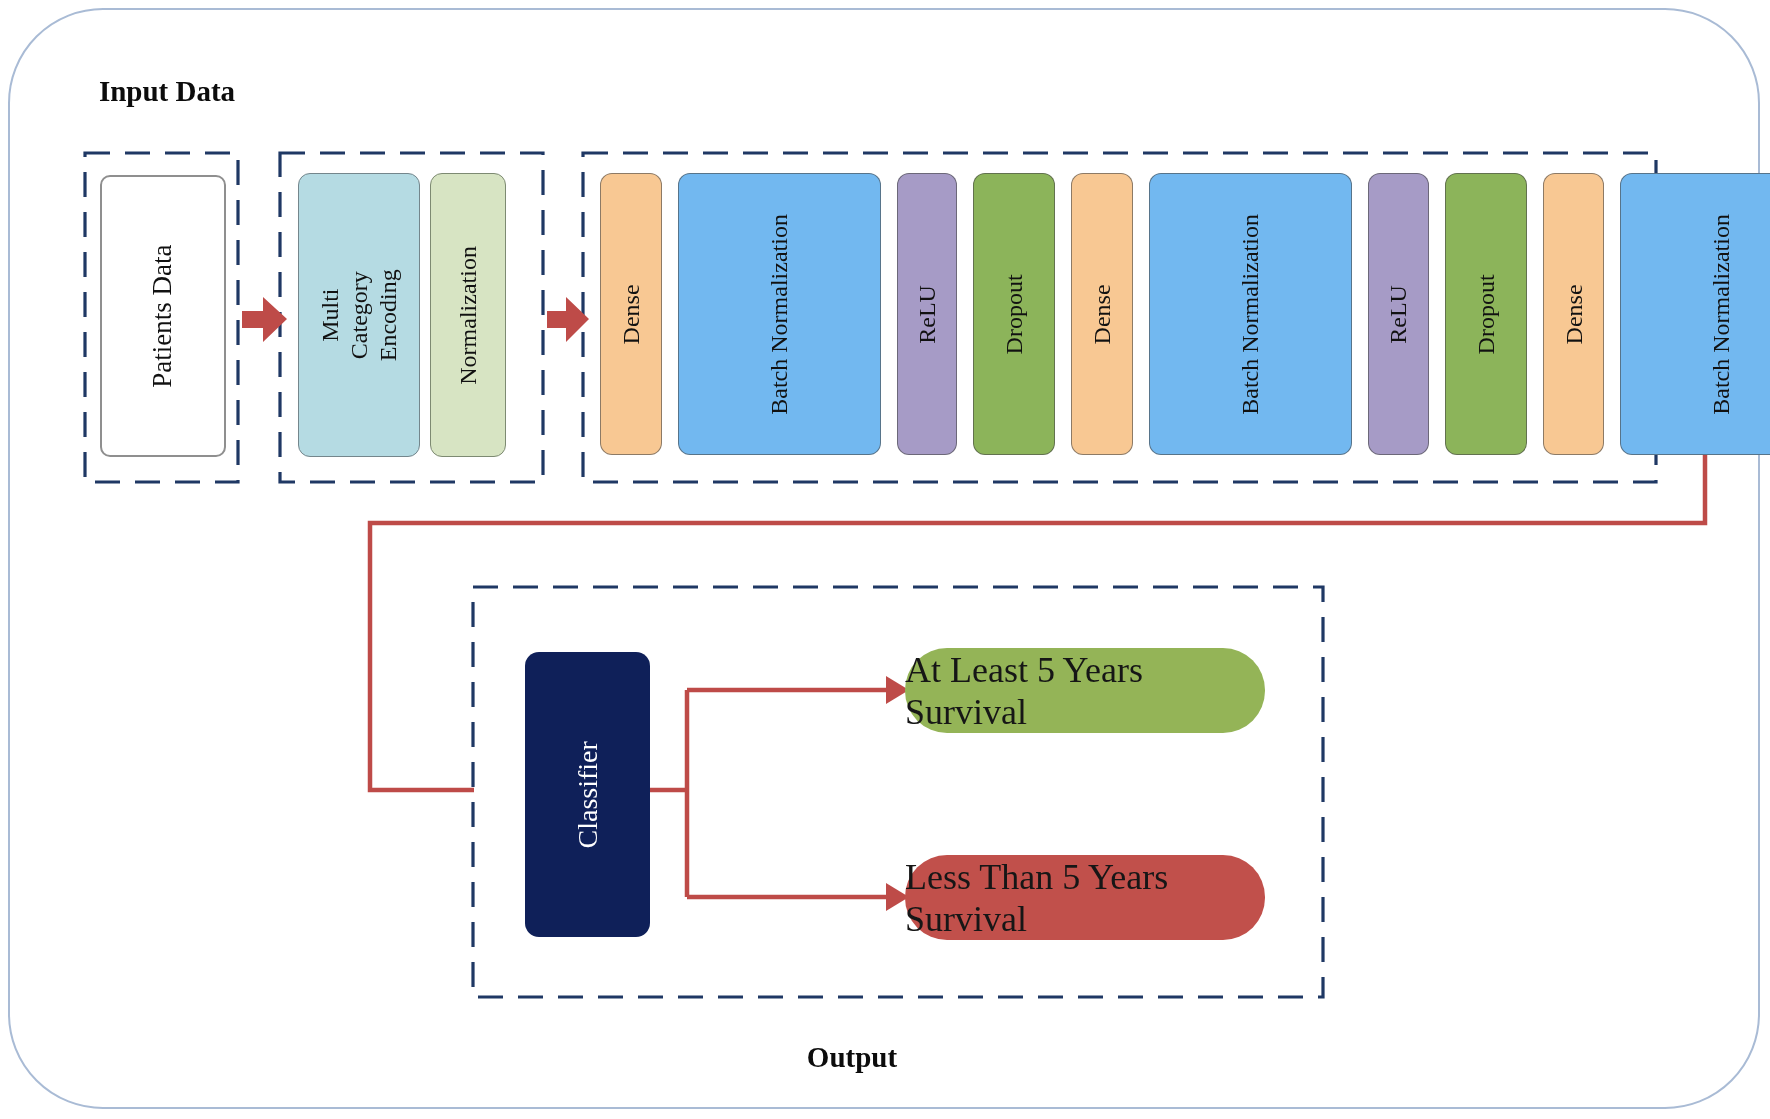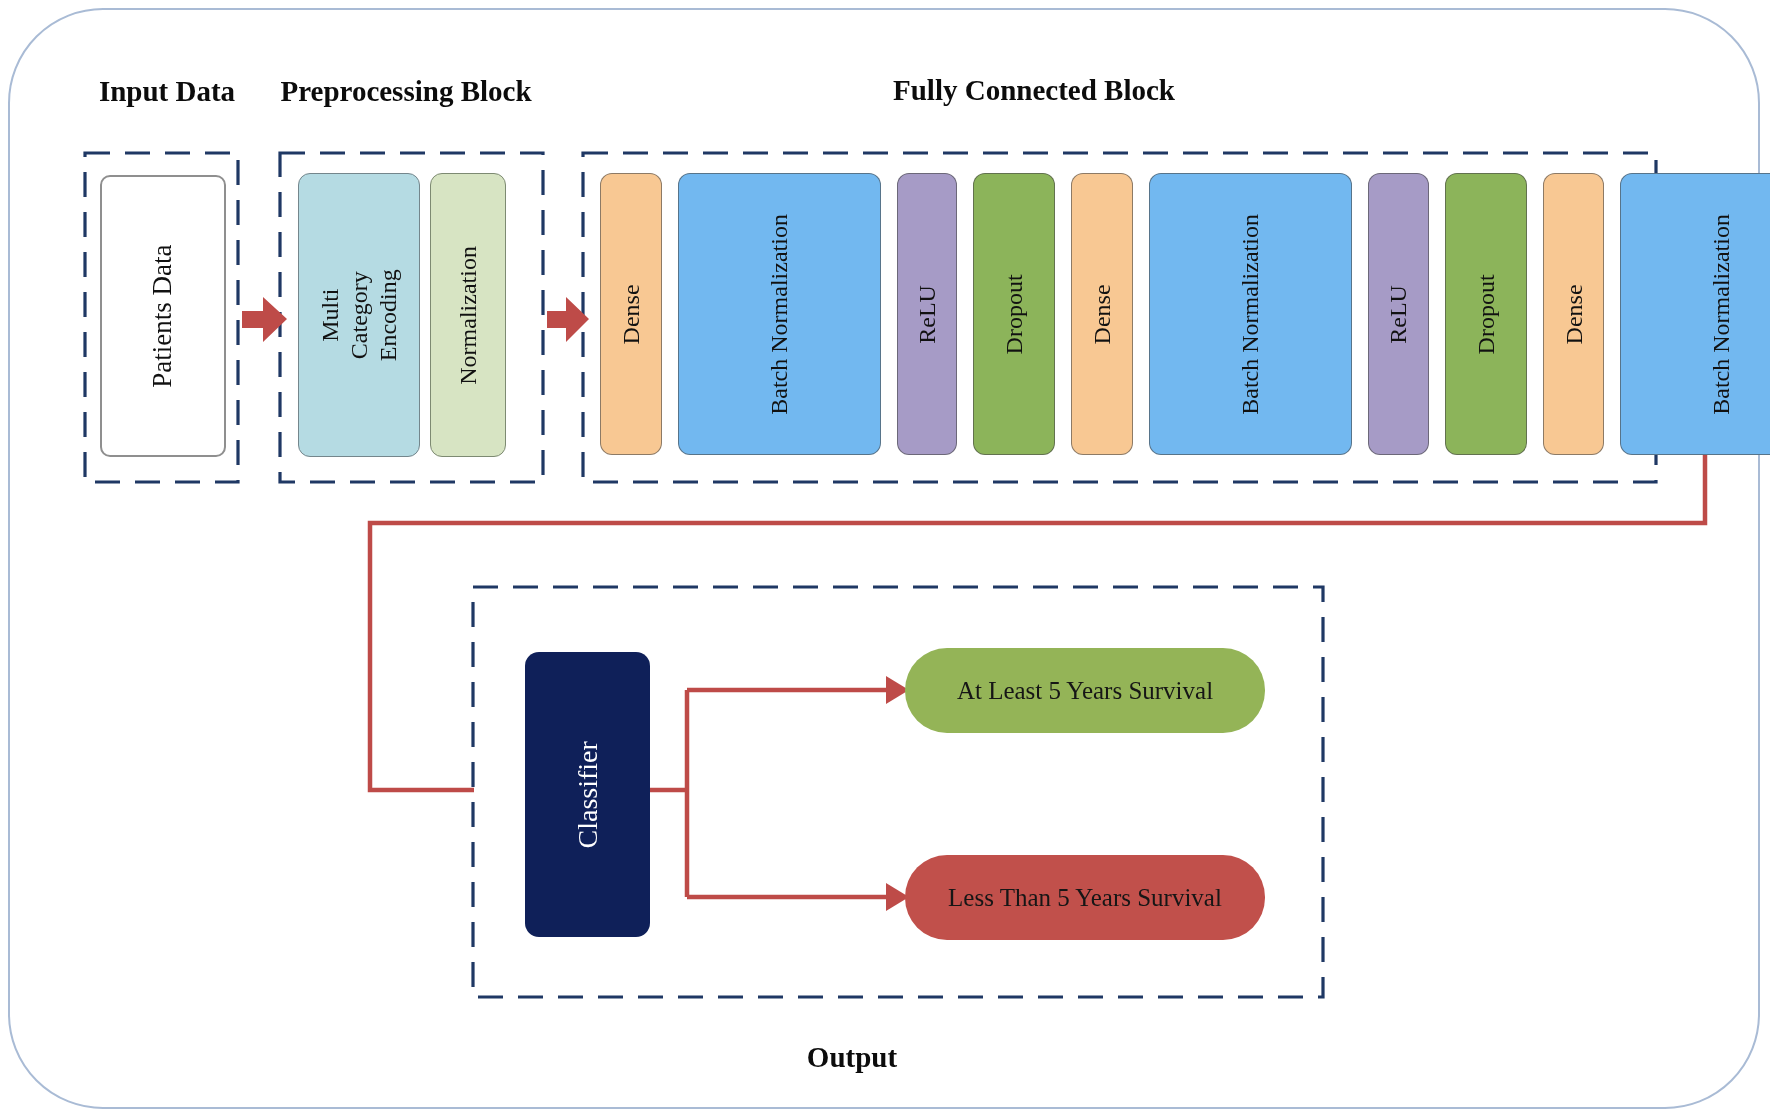--- a/index.html
+++ b/index.html
@@ -47,21 +47,21 @@
     flex:1;display:flex;align-items:center;justify-content:center;
     box-sizing:border-box;border:1px solid rgba(70,70,70,.6);border-radius:12px;
   }
   .classifier-box{
     left:525px;top:652px;width:125px;height:285px;border-radius:14px;
   }
   .classifier-box .vtext{color:#ffffff;font-size:28px;}
   .pill{
     position:absolute;left:905px;width:360px;height:85px;border-radius:42px;
     display:flex;align-items:center;justify-content:center;
-    font-size:25px;color:#161616;z-index:2;
+    font-size:36px;color:#161616;z-index:2;
   }
   .pill-positive{top:648px;}
   .pill-negative{top:855px;}
 </style>
 </head>
 <body>
 
 <div class="canvas">
 
   <div class="outer-frame"></div>
@@ -75,22 +75,20 @@
     <polygon class="red-fill" points="242,311 263,311 263,297 287,319 263,342 263,328 242,328"></polygon>
     <polygon class="red-fill" points="547,311 566,311 566,297 589,319 566,342 566,328 547,328"></polygon>
 
     <path class="red-line" d="M1656 317 H1705 V523 H370 V790 H474"></path>
     <path class="red-line" d="M650 790 H687 M687 690 V897 M687 690 H886 M687 897 H886"></path>
     <polygon class="red-fill" points="886,676 909,690 886,704"></polygon>
     <polygon class="red-fill" points="886,883 909,897 886,911"></polygon>
   </svg>
 
   <div class="hdr" style="left:167px;top:91px">Input Data</div>
-  <div class="hdr" style="left:406px;top:91px">Preprocessing Block</div>
-  <div class="hdr" style="left:1034px;top:90px">Fully Connected Block</div>
   <div class="hdr" style="left:852px;top:1057px">Output</div>
 
   <div class="box patients-box">
     <span class="vtext">Patients Data</span>
   </div>
 
   <div class="box mce-box" style="background: rgb(181, 219, 227);">
     <span class="vtext">Multi Category Encoding</span>
   </div>
   <div class="box norm-box" style="background: rgb(215, 228, 195);">

